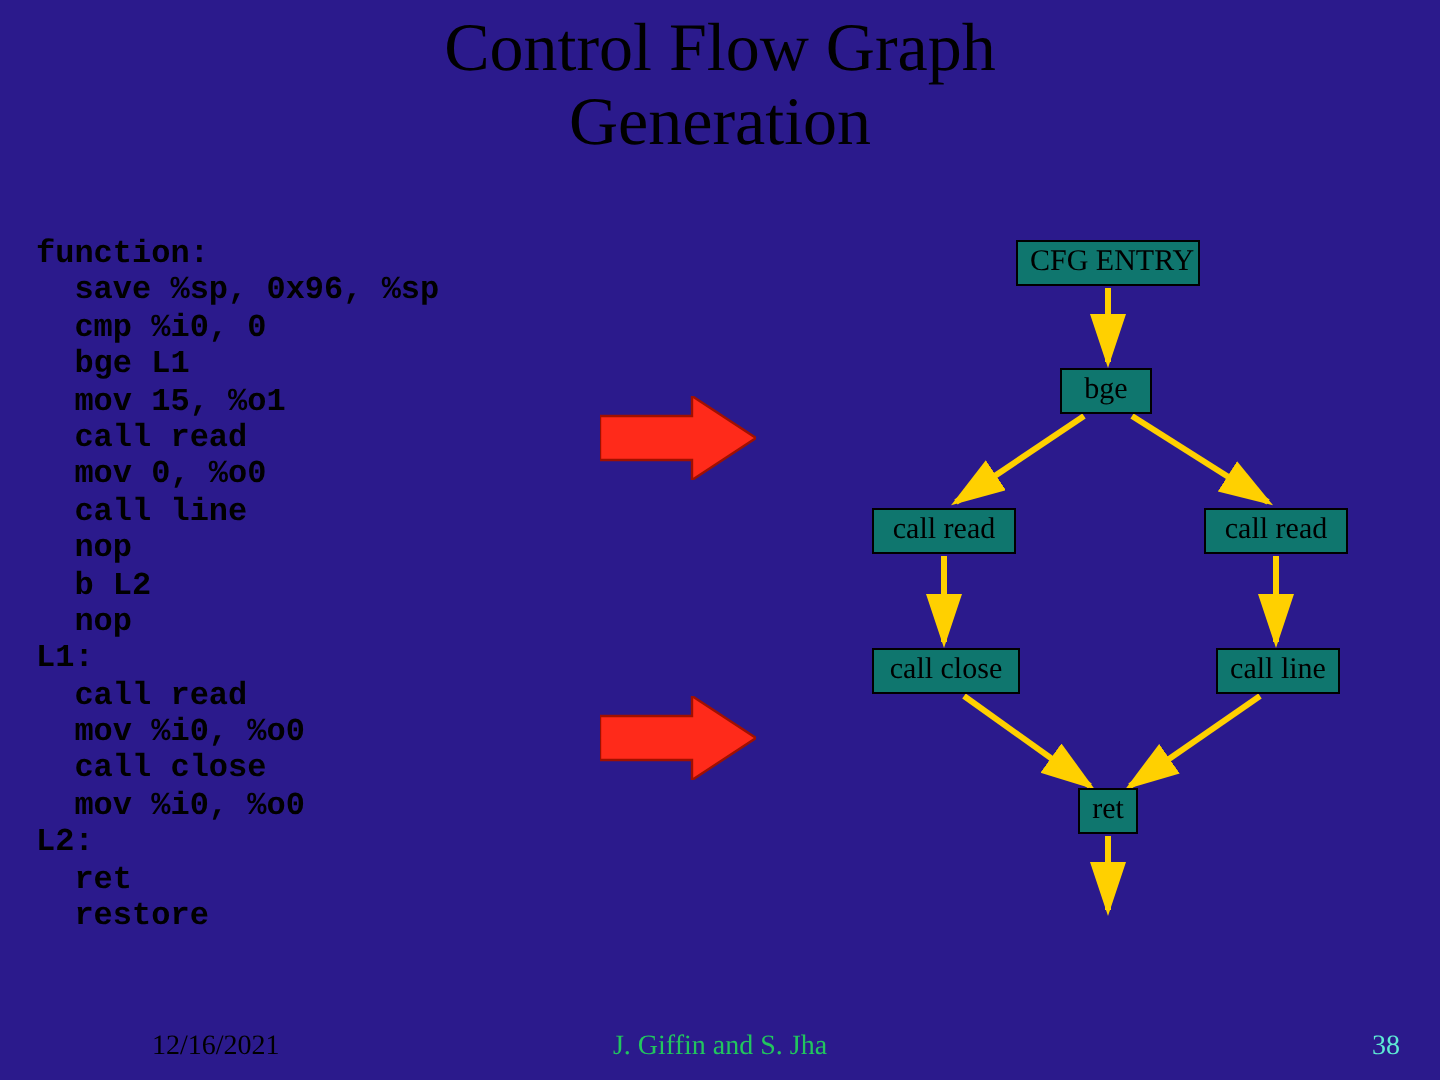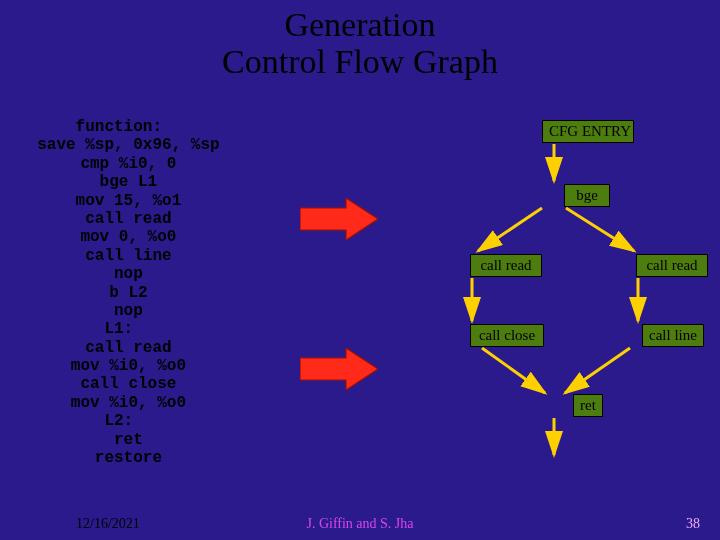--- a/index.html
+++ b/index.html
@@ -24,76 +24,74 @@
   .code {
     position: absolute;
     top: 118px;
     left: 18px;
     font-family: "Courier New", monospace;
     font-weight: bold;
     font-size: 16px;
     line-height: 1.15;
     white-space: pre;
     color: #000;
-    text-align: center;
   }
   .footer-left {
     position: absolute;
     bottom: 8px;
     left: 46px;
     font-size: 14px;
     color: #000;
     margin-left: 30px;
   }
   .footer-center {
     position: absolute;
     bottom: 8px;
     left: 50%;
     transform: translateX(-50%);
     font-size: 14px;
-    color: #d946ef;
+    color: #22c55e;
     font-family: Liberation Serif, serif;
   }
   .footer-right {
     position: absolute;
     bottom: 8px;
     right: 20px;
     font-size: 14px;
-    color: #f0abfc;
+    color: #5eead4;
   }
   
   .cfg { position:absolute; top:110px; left:402px; width:300px; height:400px; }
   .node {
     position: absolute;
-    background: #4d7c0f;
+    background: #0f766e;
     border: 1.5px solid #000;
     font-size: 15px;
     text-align: center;
     padding: 2px 6px;
     white-space: nowrap;
-    margin-left: 34px;
   }
   .n-entry  { left:106px; top:10px;  width:92px; }
   .n-bge    { left:128px; top:74px;  width:46px; }
   .n-cread1 { left:34px;  top:144px; width:72px; }
   .n-cread2 { left:200px; top:144px; width:72px; }
   .n-cclose { left:34px;  top:214px; width:74px; }
   .n-cline  { left:206px; top:214px; width:62px; }
   .n-ret    { left:137px; top:284px; width:30px; }
   .n-exit   { left:108px; top:348px; width:86px; }
   svg.edges { position:absolute; top:0; left:0; width:300px; height:400px; }
   
   .blockarrow { position:absolute; }
 </style>
 </head>
 <body>
 
 <div class="title">
+  <div>Control Flow Graph</div>
   <div>Generation</div>
-  <div>Control Flow Graph</div>
 </div>
 
 <pre class="code">function:
   save %sp, 0x96, %sp
   cmp %i0, 0
   bge L1
   mov 15, %o1
   call read
   mov 0, %o0
   call line

